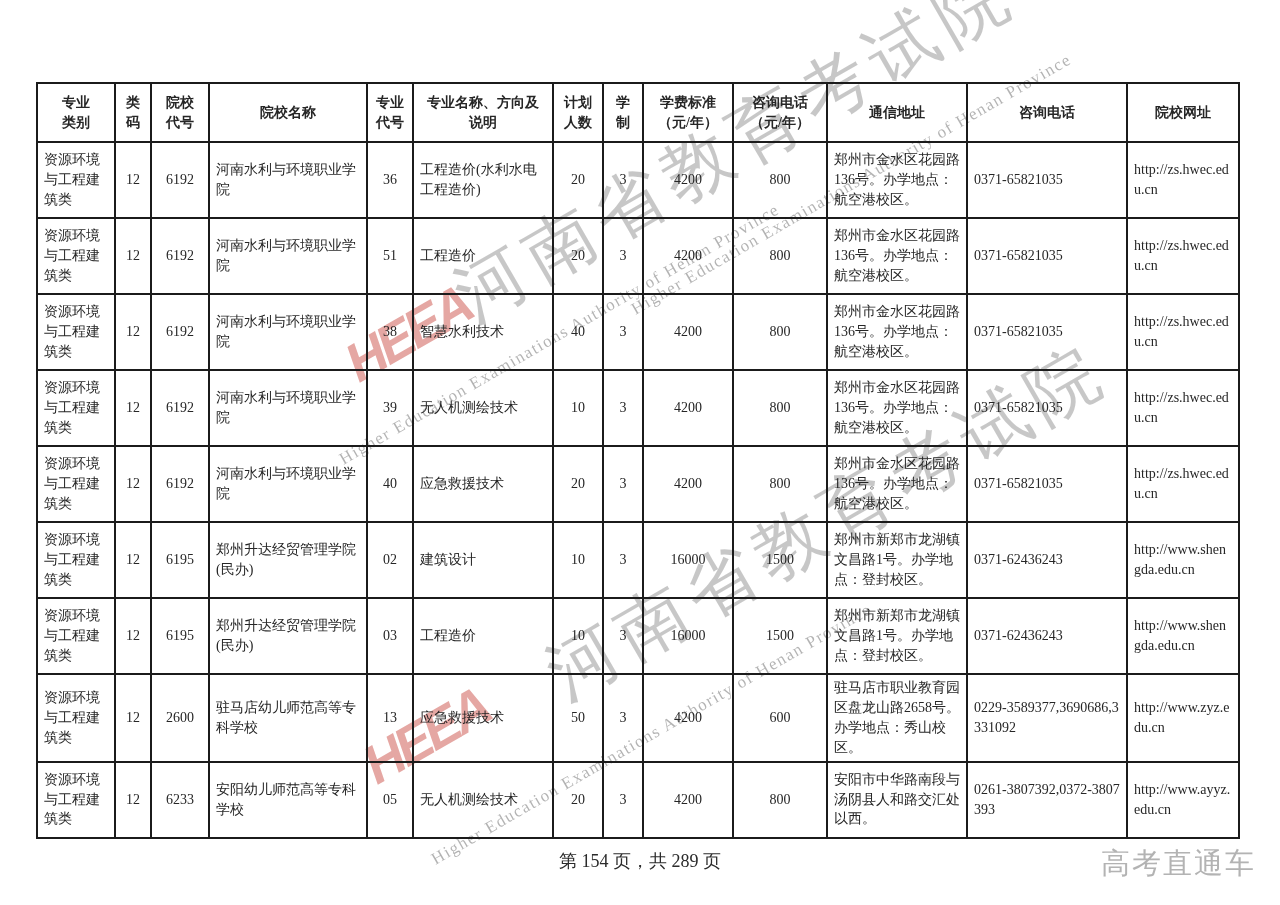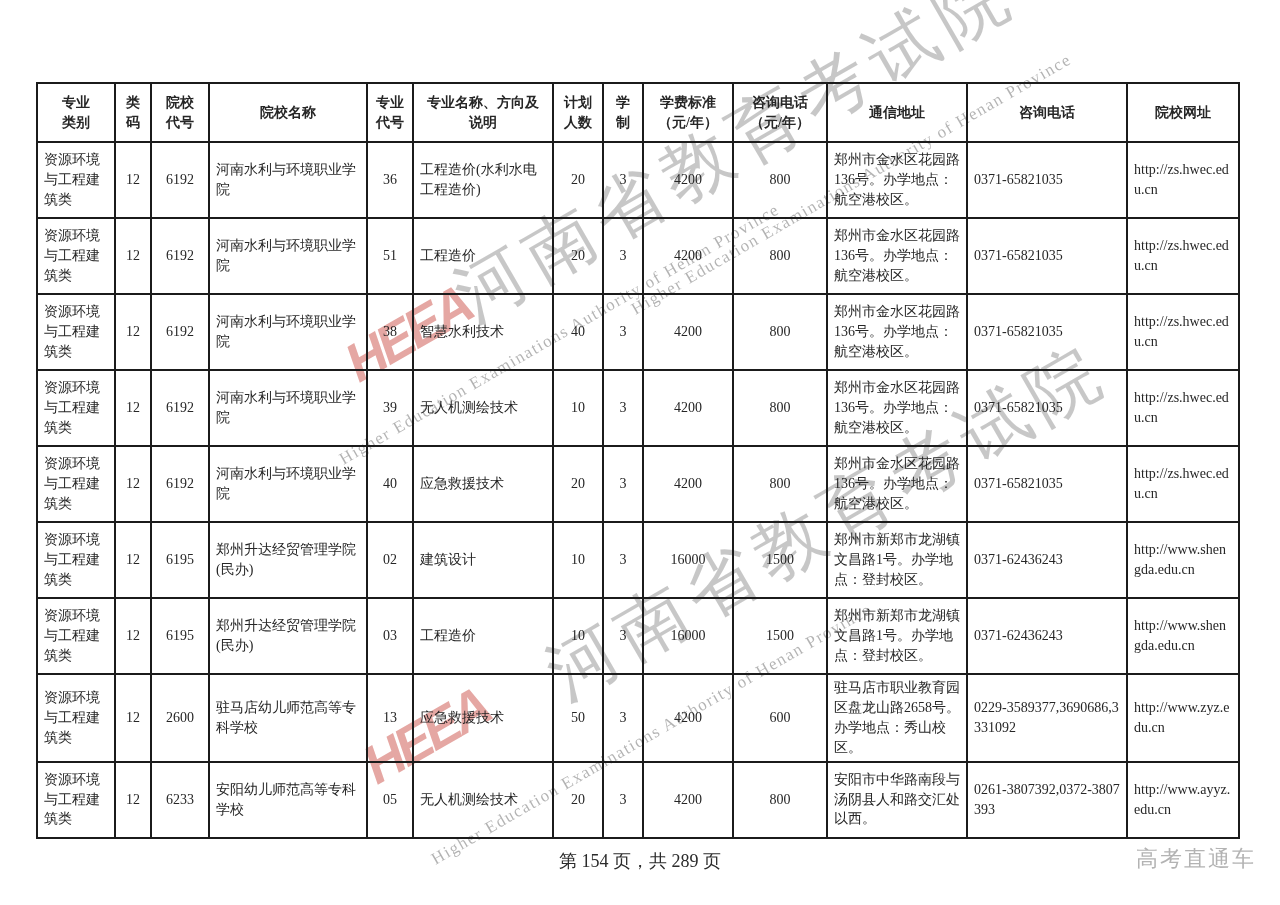--- a/index.html
+++ b/index.html
@@ -33,21 +33,21 @@
   td.a-center{text-align:center}
   td.brk{word-break:break-all}
   
   col.c0{width:78px}  col.c1{width:36px}  col.c2{width:58px}
   col.c3{width:158px} col.c4{width:46px}  col.c5{width:140px}
   col.c6{width:50px}  col.c7{width:40px}  col.c8{width:90px}
   col.c9{width:94px}  col.c10{width:140px}col.c11{width:160px}
   col.c12{width:112px}
   
   .footer-page{position:absolute;top:849px;left:0;width:100%;text-align:center;font-size:18px;color:#2b2b2b;z-index:2}
-  .footer-brand{position:absolute;top:844px;right:24px;font-size:22px;color:#b3b3b3;letter-spacing:2px;z-index:2}
+  .footer-brand{position:absolute;top:844px;right:24px;font-size:29px;color:#b3b3b3;letter-spacing:2px;z-index:2}
 </style>
 </head>
 <body>
 
 <div class="watermark-layer">
   <span class="wm wm-logo" style="transform:translate(334px,340px) rotate(-30deg)">HEEA</span>
   <span class="wm wm-cn" style="transform:translate(438px,262px) rotate(-30deg)">河南省教育考试院</span>
   <span class="wm wm-en" style="transform:translate(336px,452px) rotate(-30deg)">Higher Education Examinations Authority of Henan Province</span>
   <span class="wm wm-en" style="transform:translate(628px,302px) rotate(-30deg)">Higher Education Examinations Authority of Henan Province</span>
   <span class="wm wm-logo" style="transform:translate(352px,742px) rotate(-30deg)">HEEA</span>

